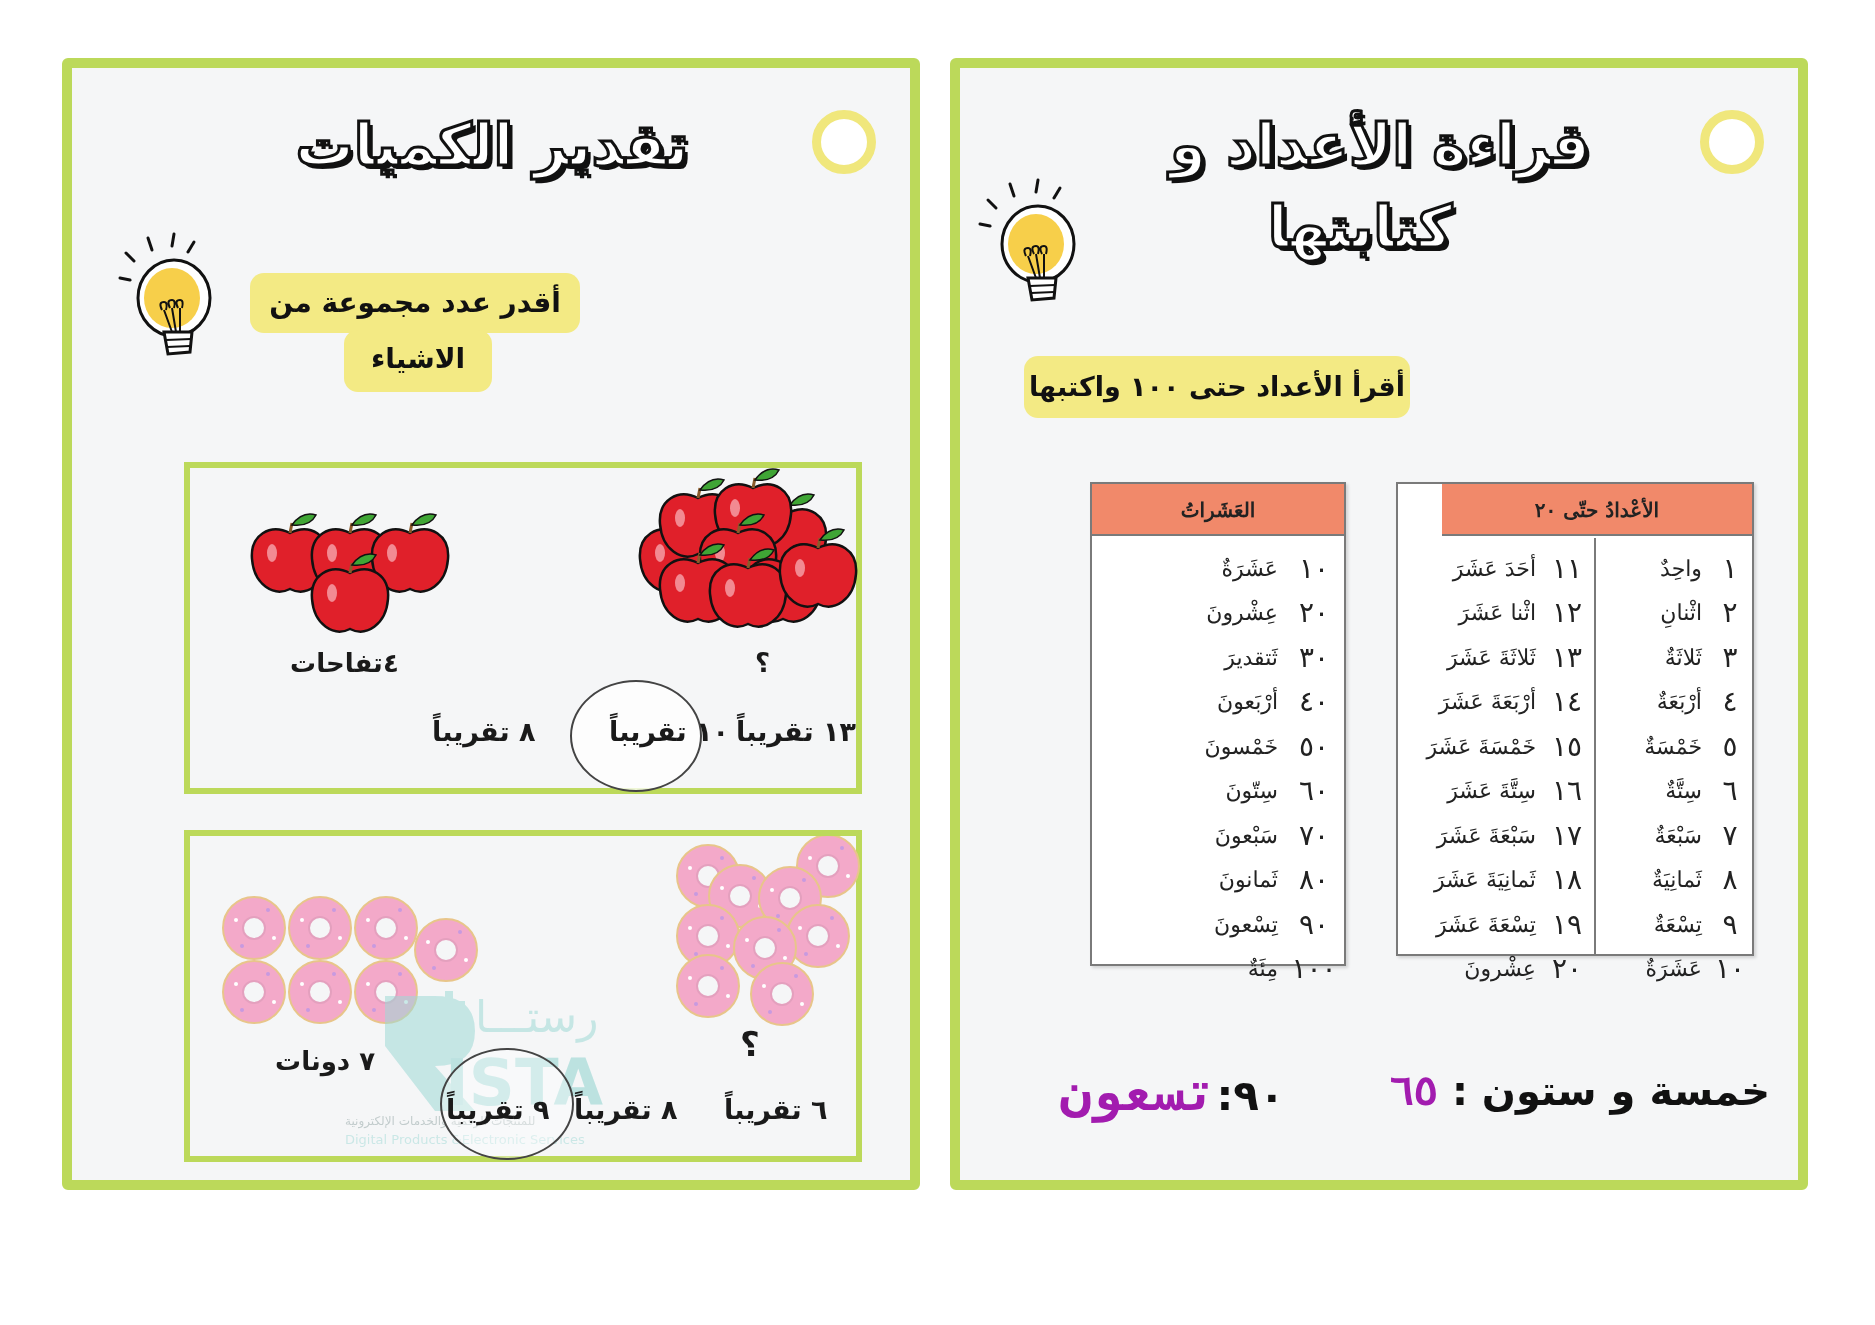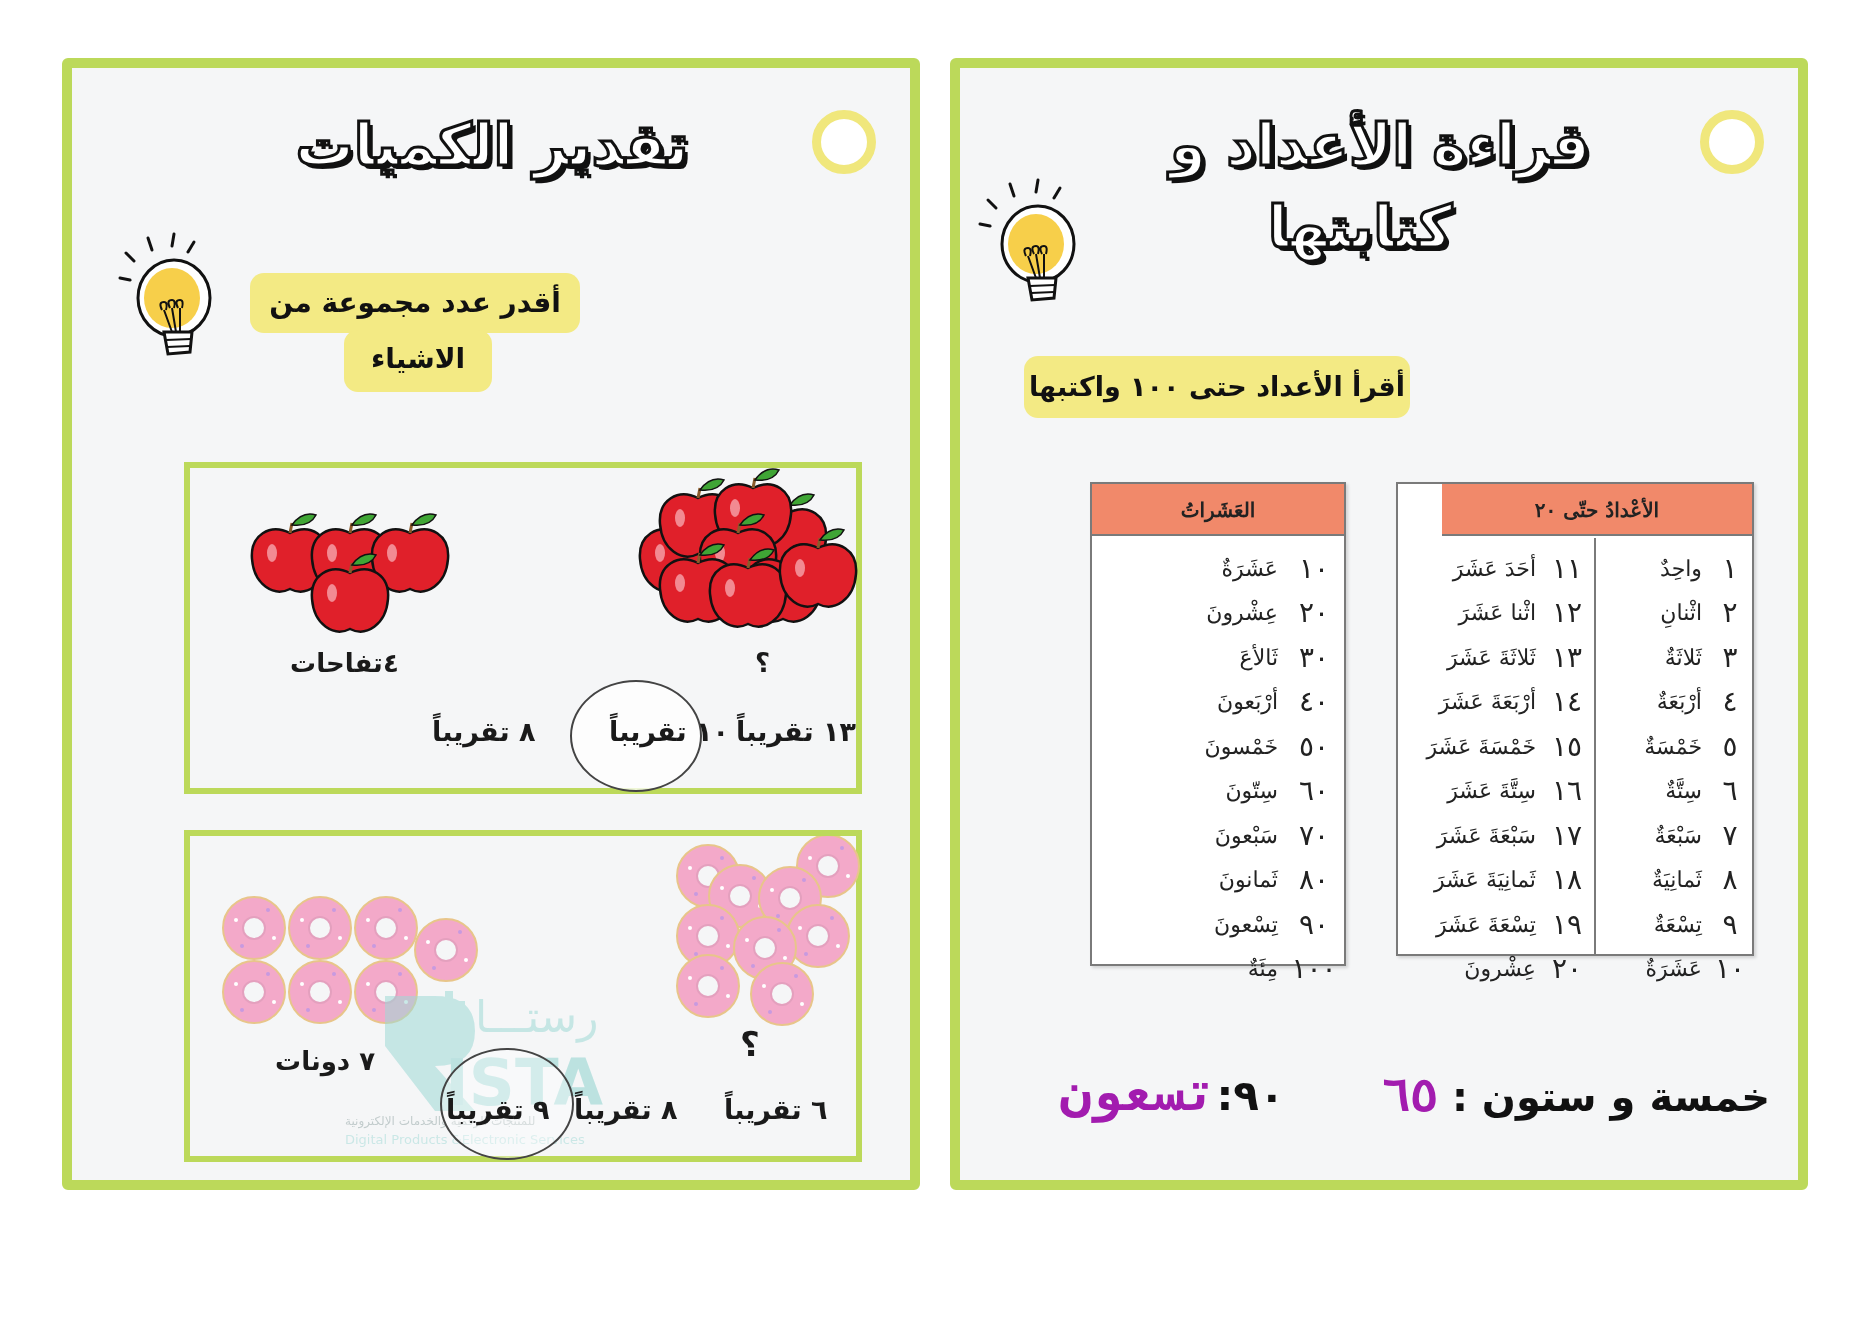--- a/index.html
+++ b/index.html
@@ -260,21 +260,21 @@
       <div class="row">
           <span class="n">١٠</span>
           <span class="w">عَشَرَةٌ</span>
         </div>
       <div class="row">
           <span class="n">٢٠</span>
           <span class="w">عِشْرونَ</span>
         </div>
       <div class="row">
           <span class="n">٣٠</span>
-          <span class="w">ثَالأعَ</span>
+          <span class="w">ثَتقديرَ</span>
         </div>
       <div class="row">
           <span class="n">٤٠</span>
           <span class="w">أرْبَعونَ</span>
         </div>
       <div class="row">
           <span class="n">٥٠</span>
           <span class="w">خَمْسونَ</span>
         </div>
       <div class="row">
@@ -383,18 +383,18 @@
         </div>
       <div class="row">
           <span class="n" style="width:50px">٢٠</span>
           <span class="w">عِشْرونَ</span>
         </div>
     </div>
   </div>
 
   <div class="footer-item" style="right:28px; top:1000px; font-size:40px;">
     <span>خمسة و ستون :</span>
-    <span class="red" style="font-size:46px;">٦٥</span>
+    <span class="red" style="font-size:40px;">٦٥</span>
   </div>
   <div class="footer-item" style="left:100px; top:994px; font-size:42px;">
     <span>٩٠:</span><span class="red" style="font-size:52px;">تسعون</span>
   </div>
 </div>
 
 </body></html>

